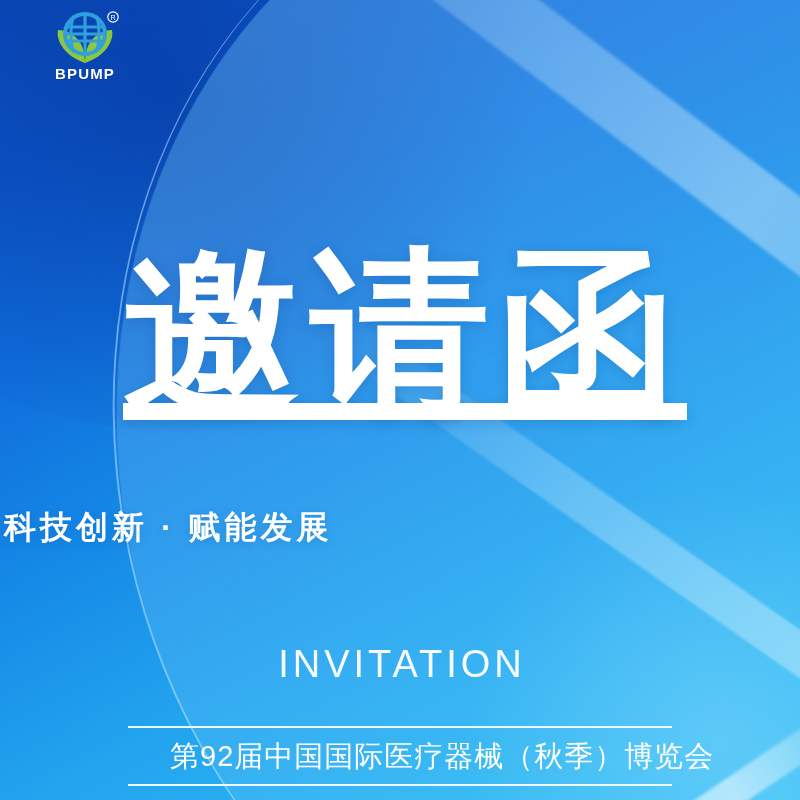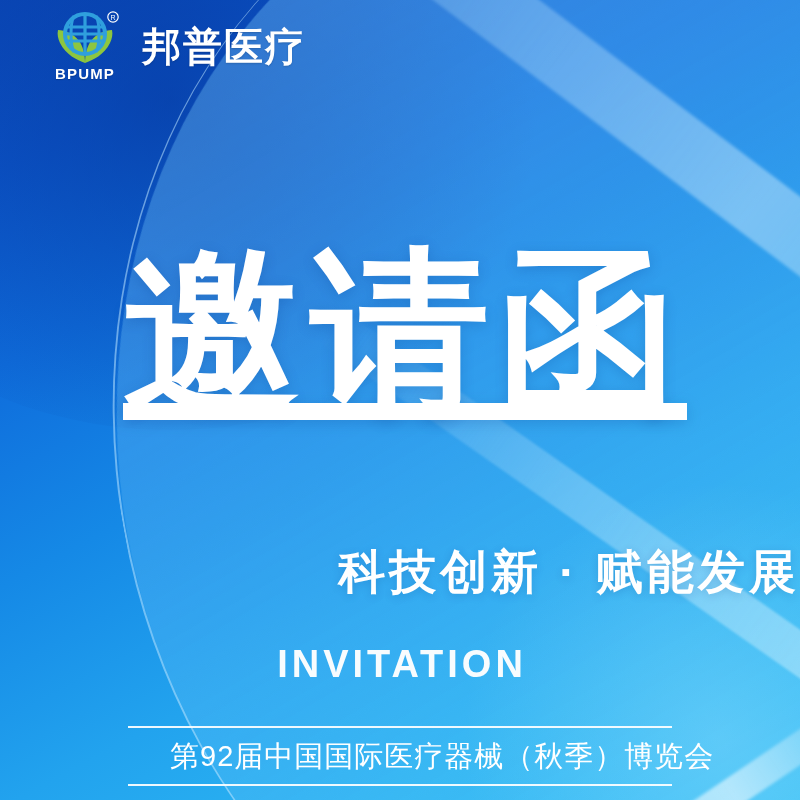--- a/index.html
+++ b/index.html
@@ -172,40 +172,39 @@
     text-indent: 10px;
     z-index: 6;
     text-shadow: 0 3px 14px rgba(6,50,130,0.20);
     text-decoration: underline;
   }
   .sub-title {
     position: absolute;
     top: 508px;
     left: 0;
     width: 100%;
-    text-align: right;
-    color: #ffffff;
-    font-size: 47px;
+    text-align: left;
+    color: #ffffff;
+    font-size: 32px;
     font-weight: bold;
     letter-spacing: 4px;
     text-indent: 4px;
     line-height: 1.2;
     z-index: 6;
     text-shadow: 0 2px 8px rgba(6,50,130,0.18);
-    margin-top: 36px;
   }
   .en-title {
     position: absolute;
     top: 645px;
     left: 0;
     width: 100%;
     text-align: center;
     color: #ffffff;
     font-size: 38px;
-    font-weight: bold;
+    font-weight: normal;
     letter-spacing: 4px;
     text-indent: 4px;
     line-height: 1;
     z-index: 6;
     opacity: 0.97;
   }
 
   
   .footer {
     position: absolute;
@@ -260,21 +259,20 @@
           <line x1="38" y1="4" x2="38" y2="44" stroke="#2f9fdd" stroke-width="3.2"></line>
           <path d="M27 6 C23 13 23 35 27 42" fill="none" stroke="#2f9fdd" stroke-width="3"></path>
           <path d="M49 6 C53 13 53 35 49 42" fill="none" stroke="#2f9fdd" stroke-width="3"></path>
 
           <circle cx="66" cy="7" r="5.2" fill="none" stroke="#ffffff" stroke-width="1.2"></circle>
           <text x="66" y="10.2" text-anchor="middle" font-size="7" fill="#ffffff" font-family="Liberation Sans, sans-serif">R</text>
         </svg>
       </span>
       <span class="logo-word">BPUMP</span>
     </div>
-    <div class="brand-name">邦普医疗</div>
   </div>
 
   <div class="main-title">邀请函</div>
   <div class="sub-title">科技创新 · 赋能发展</div>
   <div class="en-title">INVITATION</div>
 
   <div class="footer">
     <div class="rule"></div>
     <div class="event-name">第92届中国国际医疗器械（秋季）博览会</div>
     <div class="rule"></div>

